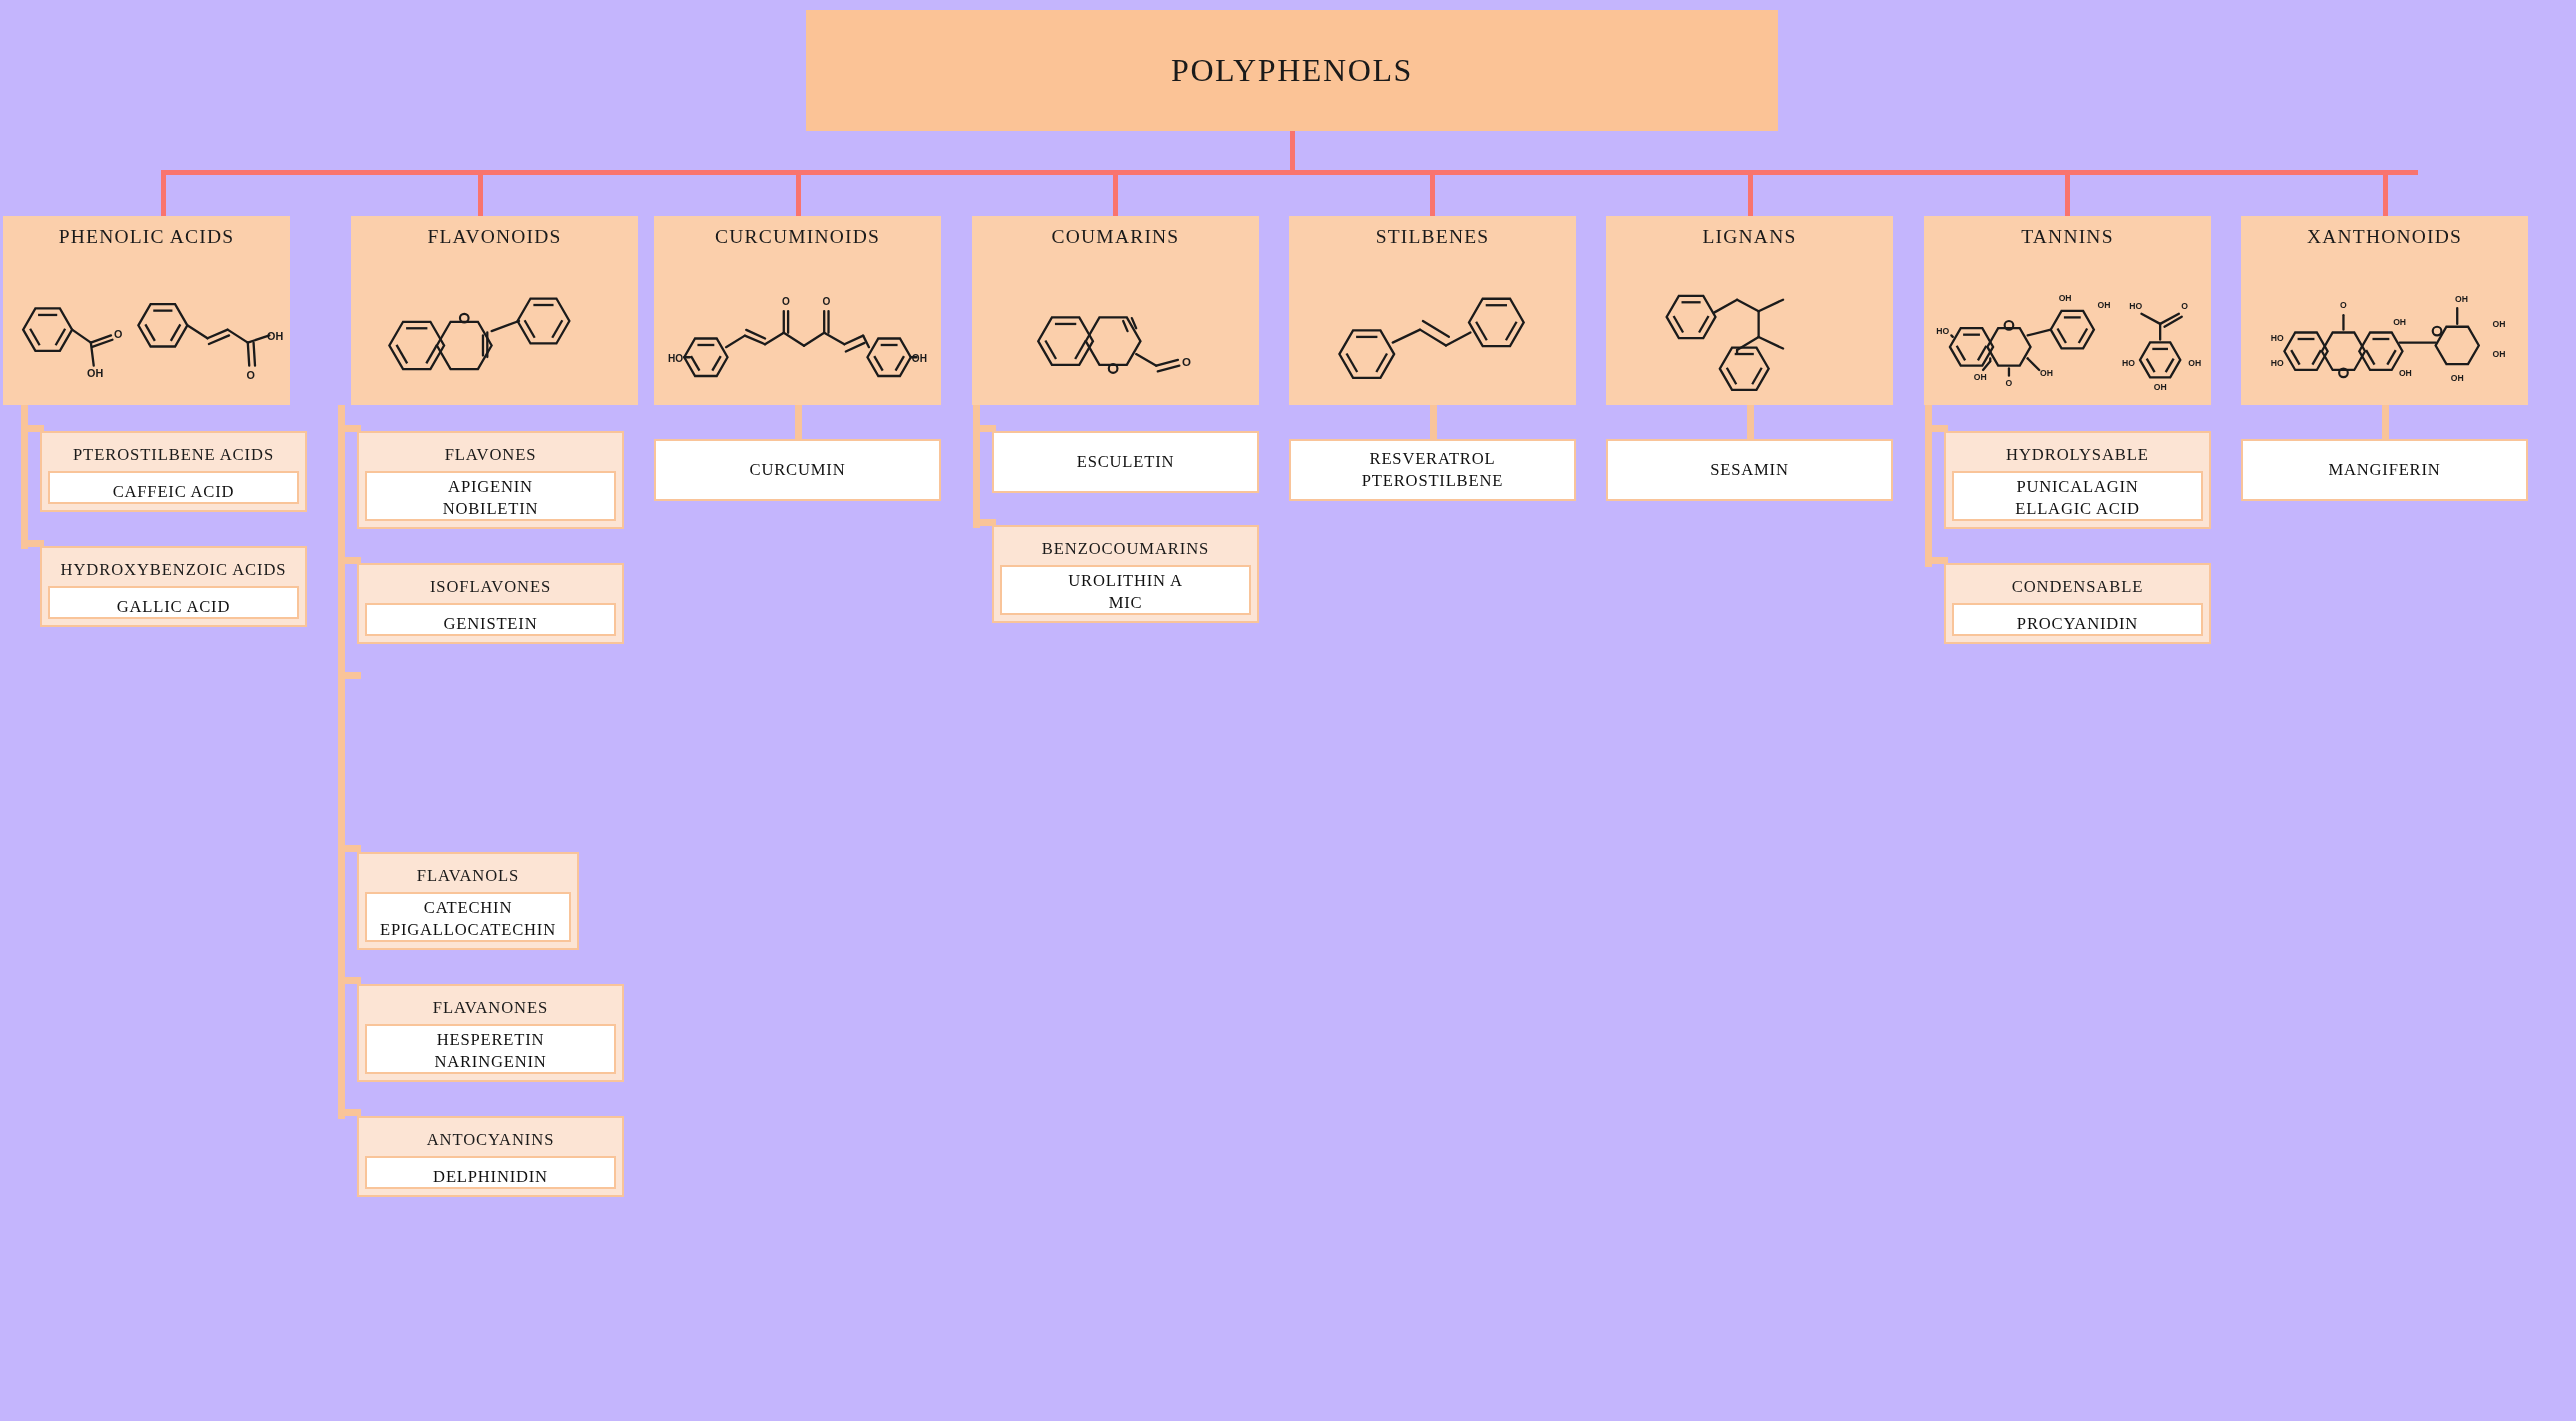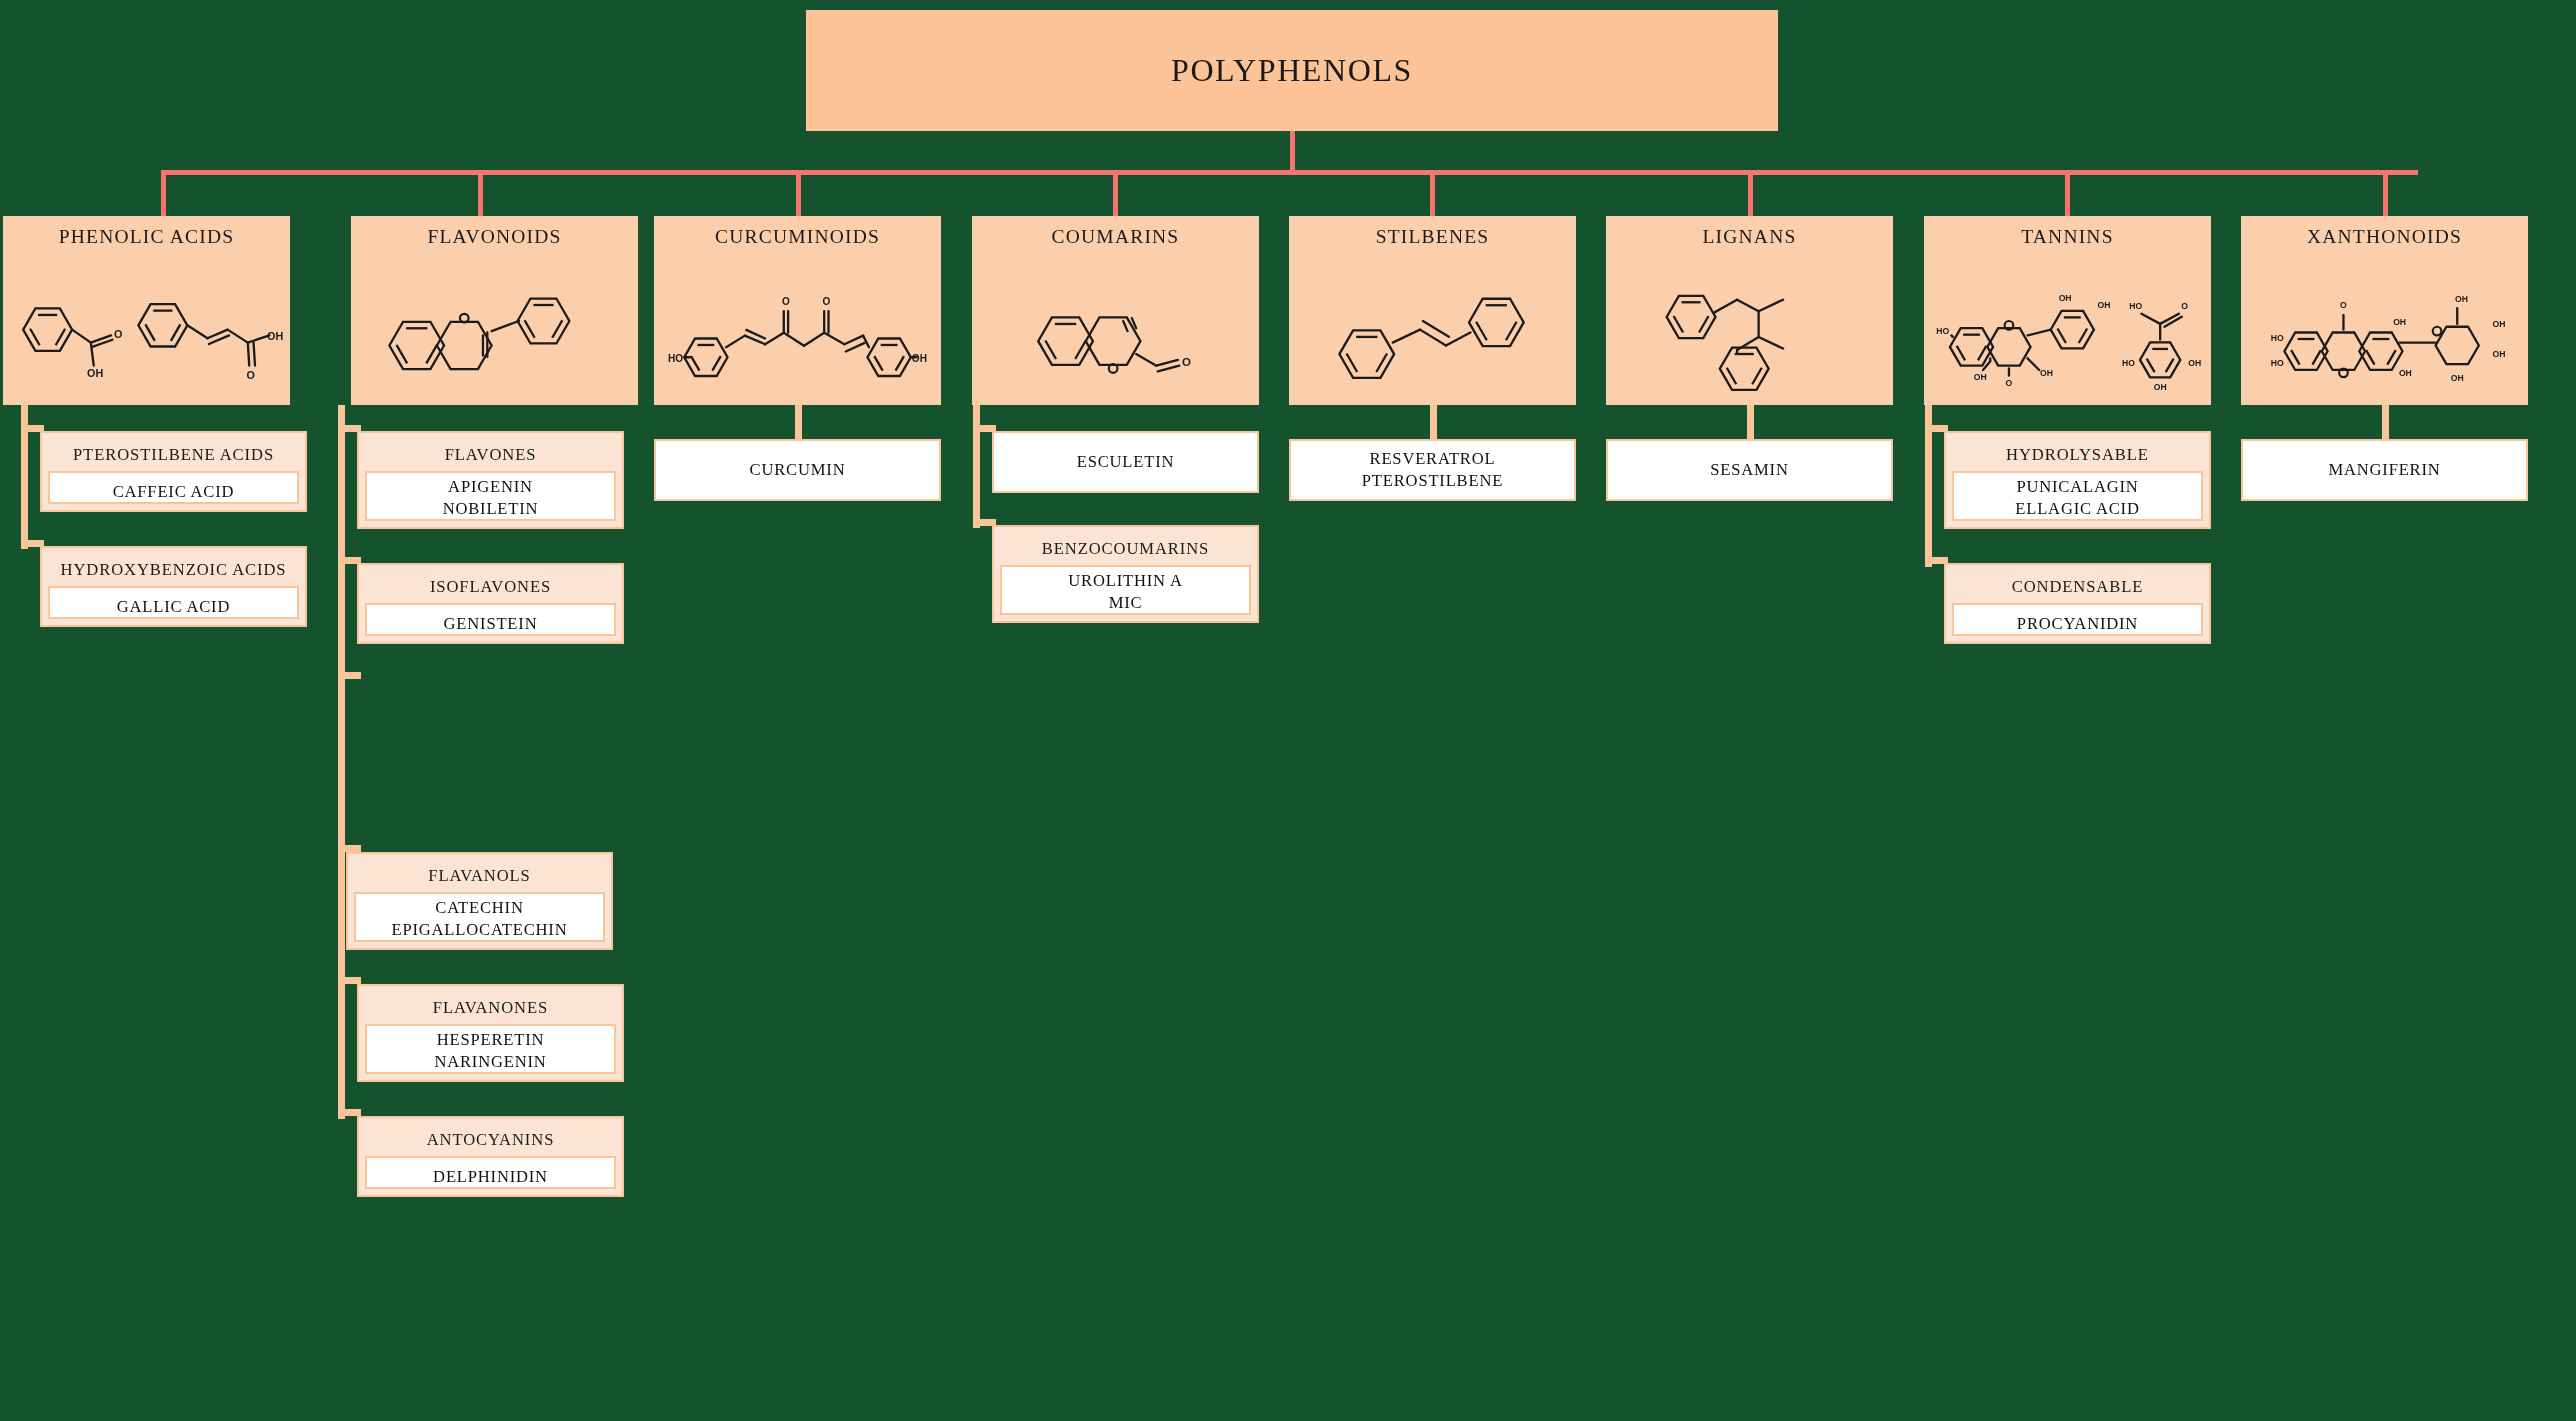--- a/index.html
+++ b/index.html
@@ -7,21 +7,21 @@
   body{
     font-family:"Liberation Serif","DejaVu Serif",serif;
     color:#131313;
     -webkit-font-smoothing:antialiased;
   }
   #stage{
     position:relative;
     width:2576px;
     height:1422px;
     overflow:hidden;
-    background:#14532d;
+    background:#c4b5fd;
   }
 
   
   .root-box{
     position:absolute;
     left:806px; top:10px;
     width:972px; height:121px;
     background:#FBC396;
     display:flex; align-items:center; justify-content:center;
     box-sizing:border-box;
@@ -430,21 +430,21 @@
     </div>
     <div class="branch" style="left: 338px; top: 425px; width: 23px;"></div>
     <div class="group" style="left: 357px; top: 563px; width: 267px;">
       <div class="group-head">ISOFLAVONES</div>
       <div class="leaf inset" style="min-height:33px">
         <span class="leaf-line">GENISTEIN</span>
       </div>
     </div>
     <div class="branch" style="left: 338px; top: 557px; width: 23px;"></div>
     <div class="branch" style="left: 338px; top: 672px; width: 23px;"></div>
-    <div class="group" style="left: 346px; top: 852px; width: 267px;">
+    <div class="group" style="left: 357px; top: 852px; width: 222px;">
       <div class="group-head">FLAVANOLS</div>
       <div class="leaf inset" style="min-height:50px">
         <span class="leaf-line">CATECHIN</span>
         <span class="leaf-line">EPIGALLOCATECHIN</span>
       </div>
     </div>
     <div class="branch" style="left: 338px; top: 845px; width: 23px;"></div>
     <div class="group" style="left: 357px; top: 984px; width: 267px;">
       <div class="group-head">FLAVANONES</div>
       <div class="leaf inset" style="min-height:50px">

